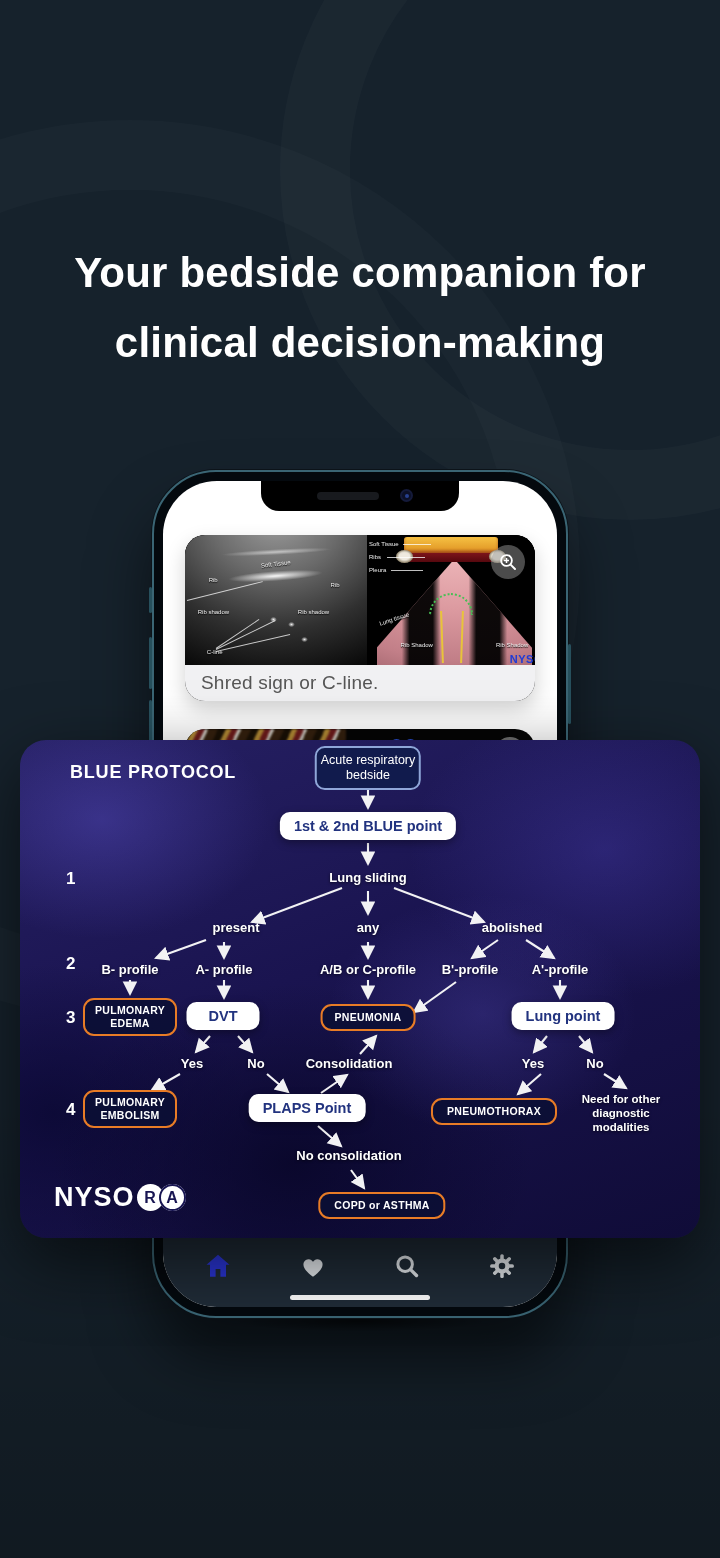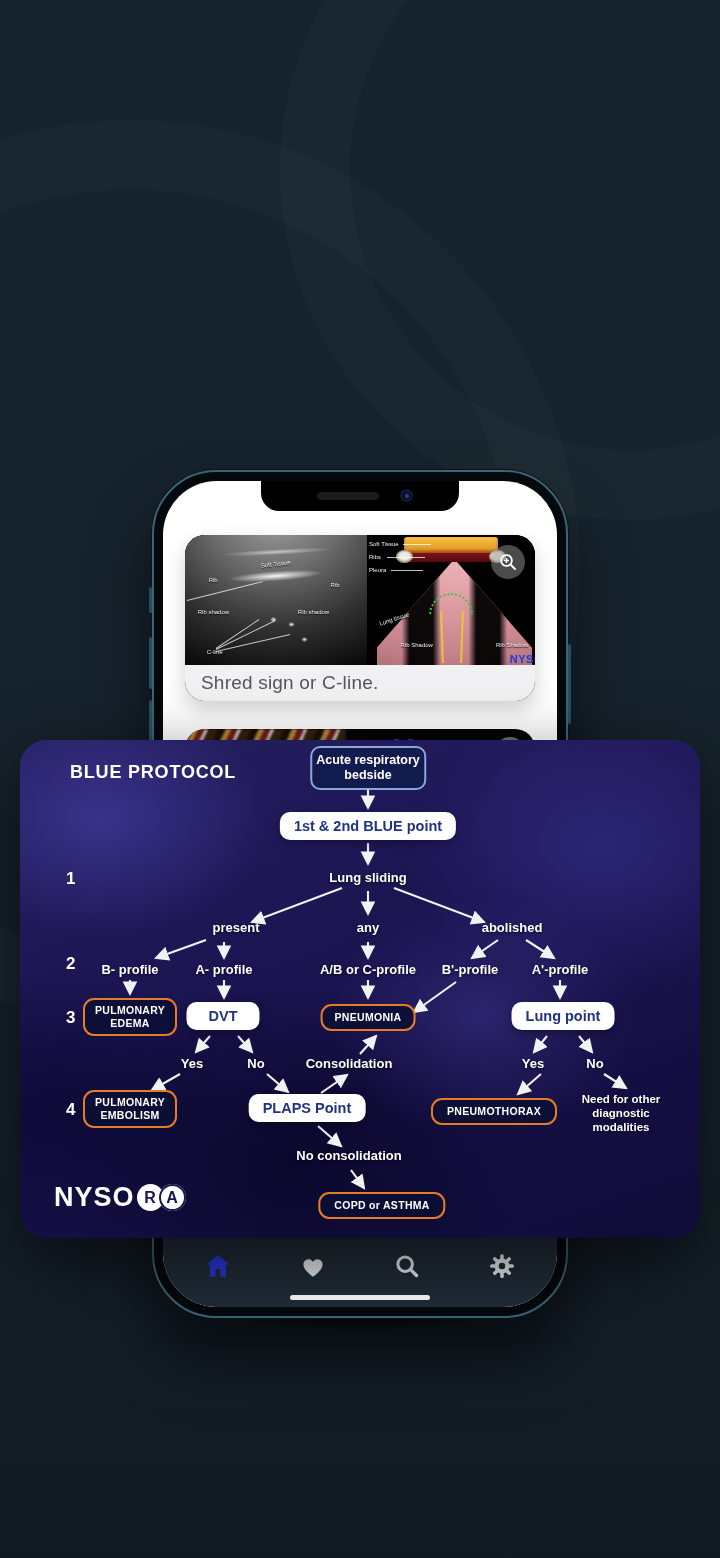--- a/index.html
+++ b/index.html
@@ -83,41 +83,45 @@
       radial-gradient(320px 240px at 40% 85%, rgba(8,6,40,.85), transparent 75%),
       radial-gradient(260px 200px at 5% 75%, rgba(10,8,50,.8), transparent 75%),
       linear-gradient(160deg,#262063 0%,#1a1450 45%,#100c38 100%);}
   .proto-wm{position:absolute;left:50%;top:96px;transform:translateX(-50%);font-size:98px;font-weight:800;
     color:rgba(255,255,255,.05);letter-spacing:4px;white-space:nowrap;}
   .proto-title{position:absolute;left:50px;top:22px;color:#fff;font-weight:800;font-size:18px;letter-spacing:.8px;}
   .n{position:absolute;transform:translateX(-50%);text-align:center;white-space:nowrap;}
   .n-label{color:#fff;font-weight:700;font-size:13px;text-shadow:0 1px 3px rgba(0,0,0,.6);}
   .n-step{color:#fff;font-weight:800;font-size:17px;transform:none;}
   .n-box-dark{background:var(--deep_navy,#111b4d);border:2px solid #8fa6d8;border-radius:10px;color:#fff;
-    font-weight:700;font-size:12.5px;line-height:15px;padding:5px 4px;white-space:nowrap;}
+    font-weight:400;font-size:12.5px;line-height:15px;padding:5px 4px;white-space:nowrap;}
   .n-box-white{background:#fff;border-radius:10px;color:var(--box_text_navy,#22337f);font-weight:800;font-size:14.5px;
     padding:6px 14px;box-shadow:0 3px 8px rgba(0,0,0,.35);}
   .n-box-orange{background:rgba(11,15,52,.88);border:2.5px solid var(--accent_orange,#e87c26);border-radius:11px;color:#fff;
     font-weight:800;font-size:10.5px;line-height:13px;letter-spacing:.3px;padding:4px 10px;}
   .n-multi{color:#fff;font-weight:700;font-size:11.5px;line-height:14px;white-space:nowrap;text-shadow:0 1px 3px rgba(0,0,0,.6);}
   .arrows{position:absolute;inset:0;pointer-events:none;}
   .proto-logo{position:absolute;left:34px;top:442px;display:flex;align-items:center;}
   .proto-logo .txt{color:#fff;font-weight:800;font-size:27px;letter-spacing:1px;}
   .proto-logo .c{width:27px;height:27px;border-radius:50%;background:#fff;color:#181552;display:flex;align-items:center;justify-content:center;font-weight:800;font-size:16px;}
   .proto-logo .c.r{margin-left:2px;}
   .proto-logo .c.a{margin-left:-5px;box-shadow:0 0 0 2px #181552 inset;}
   .phone-shadow{position:absolute;left:180px;top:1306px;width:360px;height:30px;border-radius:50%;background:radial-gradient(50% 50% at 50% 50%, rgba(0,0,0,.55), rgba(0,0,0,0) 70%);z-index:2;}
 </style>
 </head>
 <body>
 
 <div class="stage">
   <div class="swirl s1"></div>
   <div class="swirl s2"></div>
 
+  <div class="headline">
+    <div>Your bedside companion for</div>
+    <div>clinical decision-making</div>
+  </div>
 
   <div class="phone-shadow"></div>
 
   <div class="phone">
     <div class="side-btn" style="left:-5px;top:115px;width:3px;height:26px;"></div>
     <div class="side-btn" style="left:-5px;top:165px;width:3px;height:52px;"></div>
     <div class="side-btn" style="left:-5px;top:228px;width:3px;height:52px;"></div>
     <div class="side-btn" style="right:-5px;top:172px;width:3px;height:80px;"></div>
 
     <div class="screen">

